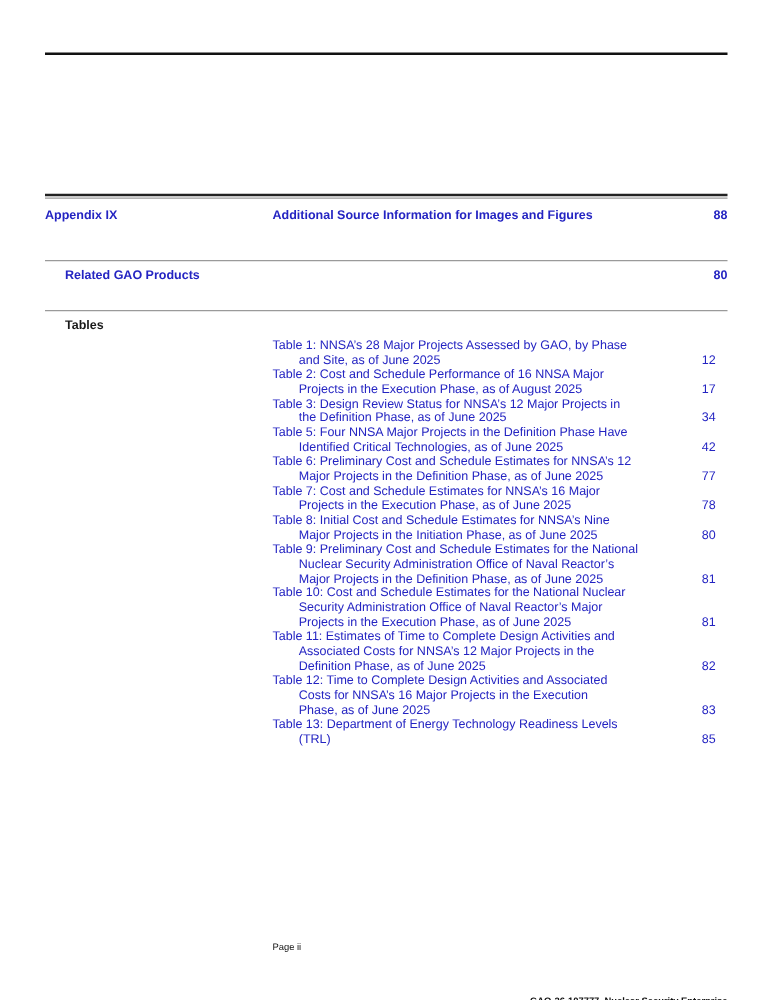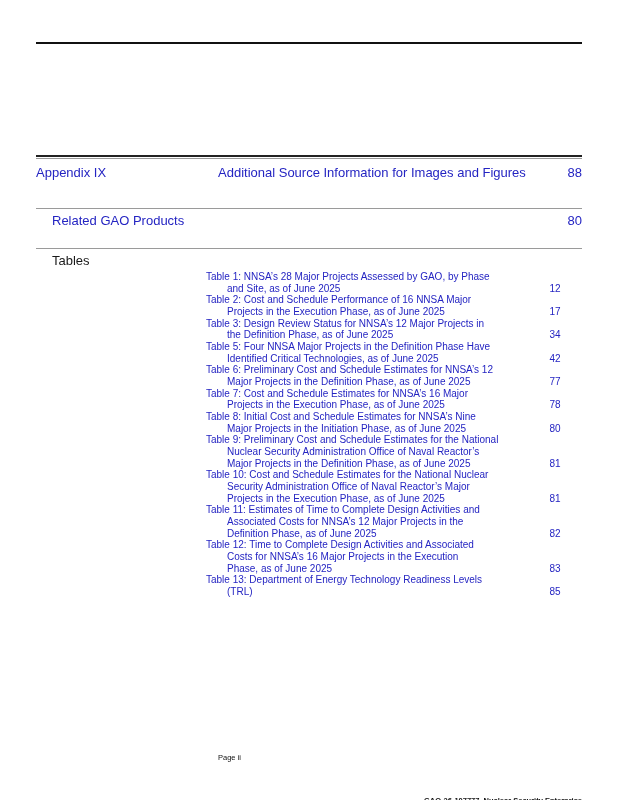--- a/index.html
+++ b/index.html
@@ -22,32 +22,32 @@
   .rule-gray {
     position:absolute; left:0; width:100%; height:1px; background:#9a9a9a;
   }
   
   .section { position:absolute; left:36px; width:546px; }
   .sec-appendix { top:155px; }
   .sec-related  { top:208px; }
   .sec-tables   { top:248px; }
   .sec-row {
     display:flex; align-items:flex-end;
-    font-size:13px; line-height:12px;
+    font-size:10px; line-height:12px;font-weight:bold;
   }
   .sec-appendix .sec-row { margin-top:12px; }
   .sec-related .sec-row, .sec-tables .sec-row { margin-top:7px;padding-left:16px; }
   .sec-label { width:182px; flex:0 0 182px; }
   .sec-title { flex:1; }
   .sec-page  { flex:0 0 30px; text-align:right; }
   .blue { color:#2424c2; }
   .black { color:#1a1a1a; }
   
   .toc-entries {
-    position:absolute; left:206px; top:271px; width:364px;
+    position:absolute; left:218px; top:271px; width:364px;
   }
   .toc-entry { display:flex; }
   .entry-text {
     flex:1;
     font-size:10px; line-height:11.67px;
     color:#2424c2;
     white-space:pre-line;
     padding-left:21px; text-indent:-21px;
   }
   .entry-page {
@@ -101,21 +101,21 @@
   </div>
 
   <div class="toc-entries">
     <div class="toc-entry">
       <div class="entry-text">Table 1: NNSA’s 28 Major Projects Assessed by GAO, by Phase
 and Site, as of June 2025</div>
       <div class="entry-page">12</div>
     </div>
     <div class="toc-entry">
       <div class="entry-text">Table 2: Cost and Schedule Performance of 16 NNSA Major
-Projects in the Execution Phase, as of June 2025</div>
+Projects in the Execution Phase, as of August 2025</div>
       <div class="entry-page">17</div>
     </div>
     <div class="toc-entry">
       <div class="entry-text">Table 3: Design Review Status for NNSA’s 12 Major Projects in
 the Definition Phase, as of June 2025</div>
       <div class="entry-page">34</div>
     </div>
     <div class="toc-entry">
       <div class="entry-text">Table 5: Four NNSA Major Projects in the Definition Phase Have
 Identified Critical Technologies, as of June 2025</div>

